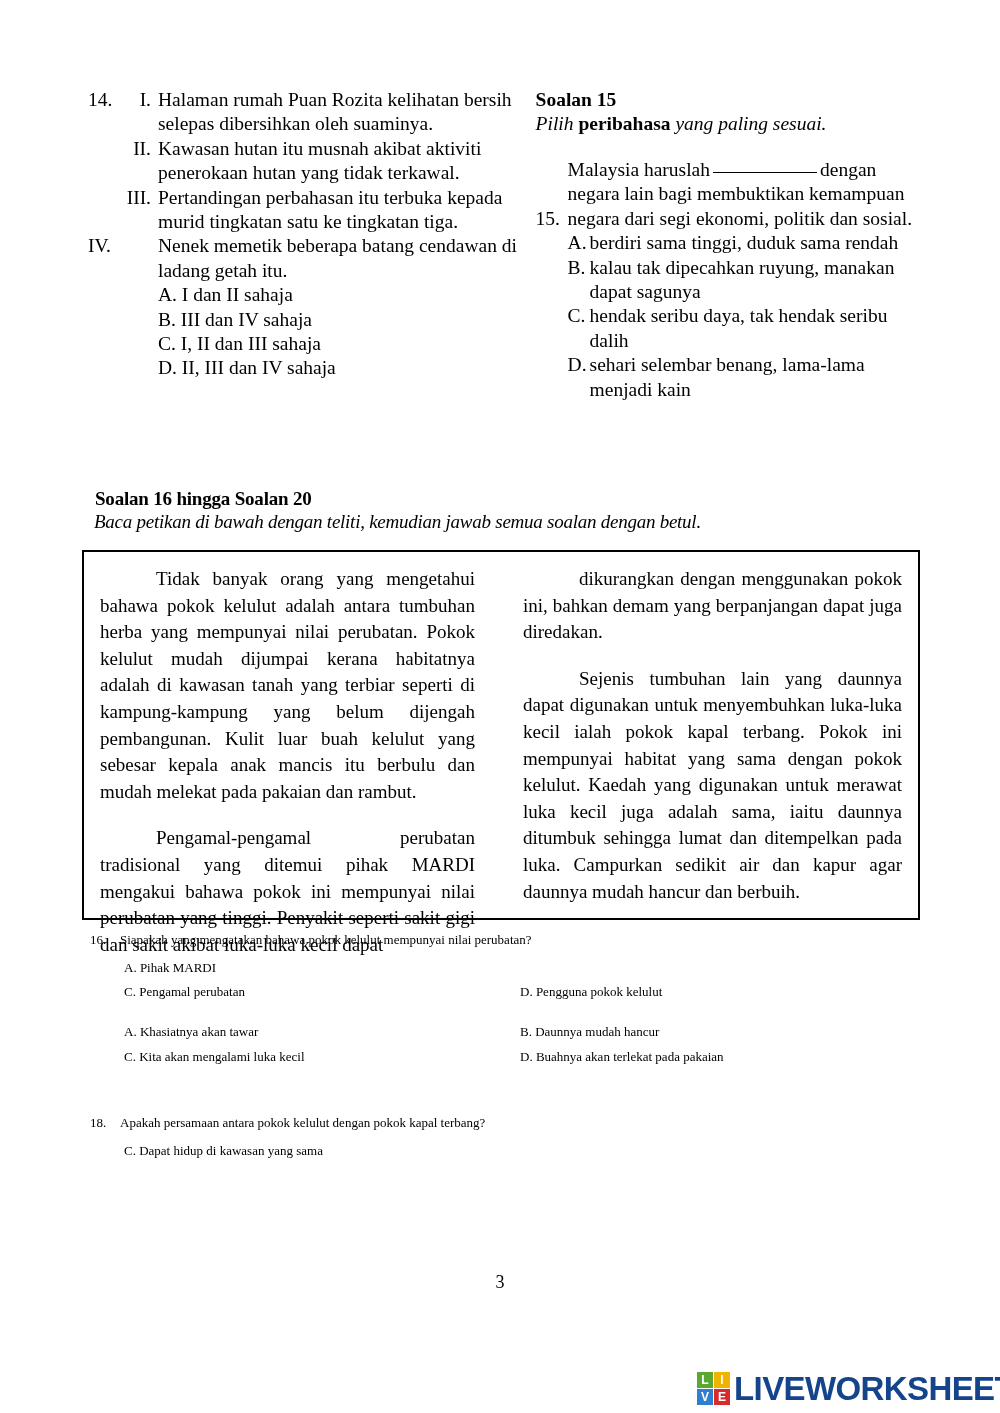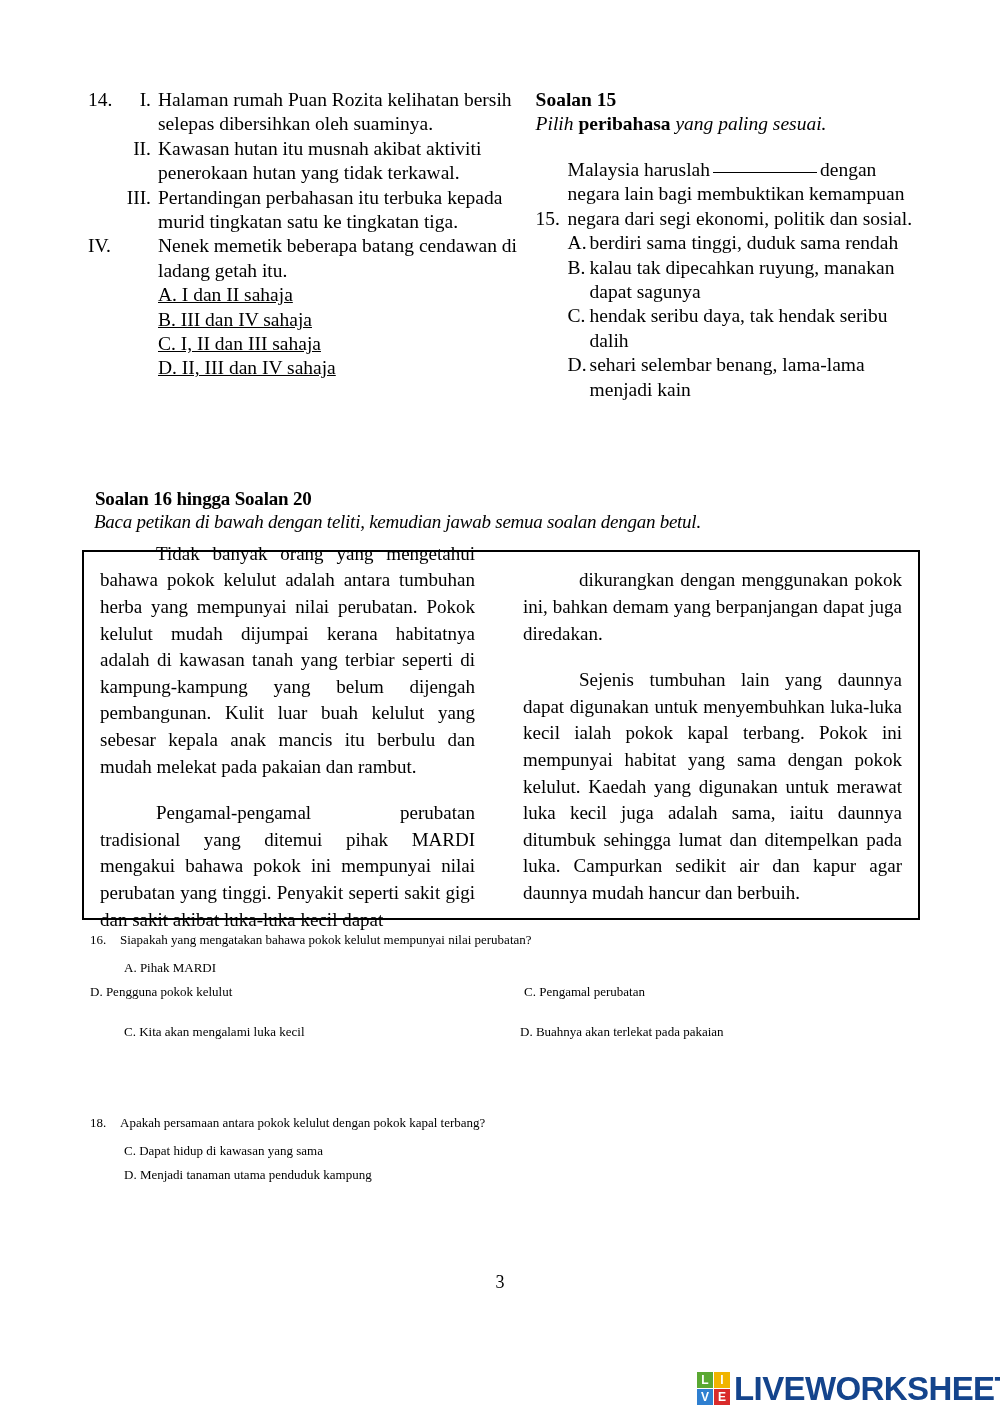--- a/index.html
+++ b/index.html
@@ -56,21 +56,20 @@
     padding-right: 7px;
     box-sizing: border-box;
   }
   .q14-text {
     flex: 1 1 auto;
   }
   .opt-list {
     margin-left: 70px;
     font-size: 19.5px;
     line-height: 24.4px;
-    text-decoration: underline;
   }
   .opt-line { white-space: nowrap; }
 
   
   .soalan-head {
     font-size: 19.5px;
     font-weight: bold;
     line-height: 24px;
   }
   .soalan-sub {
@@ -136,21 +135,20 @@
   .passage-box {
     position: absolute;
     left: 82px;
     top: 550px;
     width: 838px;
     height: 370px;
     border: 2.2px solid #000;
     box-sizing: border-box;
     display: flex;
     padding: 14px 16px 10px 16px;
-    align-items: center;
   }
   .passage-col {
     width: 50%;
     box-sizing: border-box;
     font-size: 19px;
     line-height: 26.6px;
     text-align: justify;
   }
   .passage-col.left  { padding-right: 26px; }
   .passage-col.right { padding-left: 22px; }
@@ -327,40 +325,43 @@
 
   <div class="qblock" id="q16">
     <div class="q-stem">
       <span class="num">16.</span>
       <span>Siapakah yang mengatakan bahawa pokok kelulut mempunyai nilai perubatan?</span>
     </div>
     <div class="q-opt-row">
       <div class="q-opt-col c1">A. Pihak MARDI</div>
     </div>
     <div class="q-opt-row">
+      <div class="q-opt-col c1">C. Pengamal perubatan</div>
       <div class="q-opt-col c2">D. Pengguna pokok kelulut</div>
-      <div class="q-opt-col c1">C. Pengamal perubatan</div>
     </div>
   </div>
 
   <div class="qblock" id="q17">
+    <div class="q-opt-row">
+      <div class="q-opt-col c1">A. Khasiatnya akan tawar</div>
+      <div class="q-opt-col c2">B. Daunnya mudah hancur</div>
+    </div>
     <div class="q-opt-row">
       <div class="q-opt-col c1">C. Kita akan mengalami luka kecil</div>
       <div class="q-opt-col c2">D. Buahnya akan terlekat pada pakaian</div>
     </div>
   </div>
 
   <div class="qblock" id="q18">
     <div class="q-stem">
       <span class="num">18.</span>
       <span>Apakah persamaan antara pokok kelulut dengan pokok kapal terbang?</span>
     </div>
     <div class="q-opt-stack">
       <div class="q-opt">C. Dapat hidup di kawasan yang sama</div>
-      <div class="q-opt">D. Menjadi tanaman utama penduduk kampung</div>
     </div>
   </div>
 
   <div class="page-num">3</div>
 
   <div class="lw-logo">
     <div class="lw-grid">
       <div class="lw-cell" id="lw-c0" style="background: rgb(90, 168, 50);">L</div>
       <div class="lw-cell" id="lw-c1" style="background: rgb(240, 180, 0);">I</div>
       <div class="lw-cell" id="lw-c2" style="background: rgb(47, 127, 208);">V</div>

